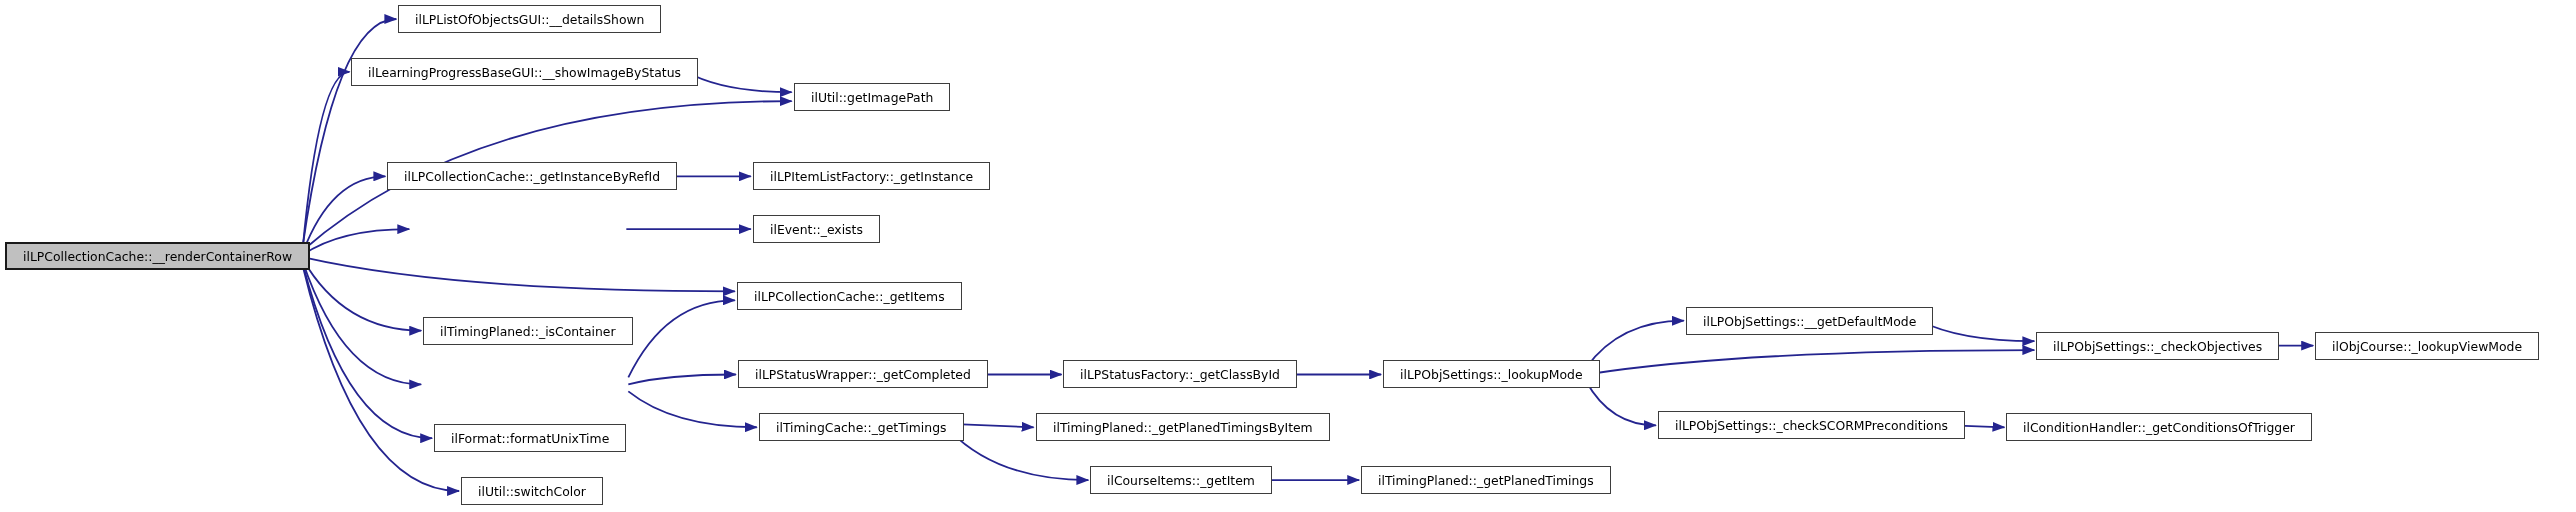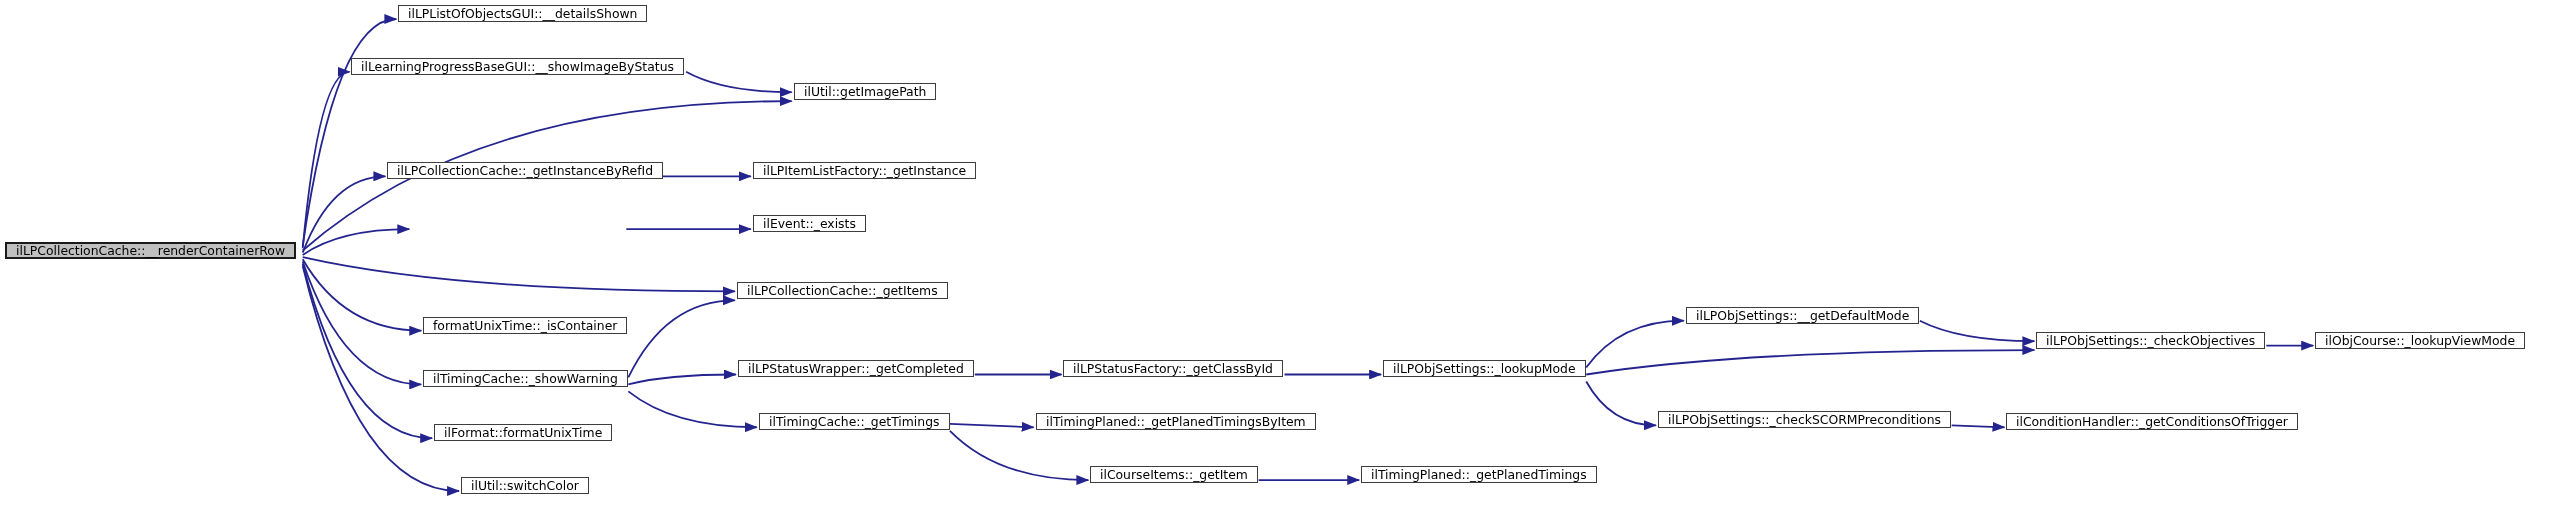--- a/index.html
+++ b/index.html
@@ -8,25 +8,25 @@
   }
   html,body{margin:0;padding:0;background:var(--canvas);}
   .graph{
     position:relative;width:2576px;height:513px;background:var(--canvas);
     font-family:"DejaVu Sans","Liberation Sans",sans-serif;overflow:hidden;
   }
   .edges{position:absolute;left:0;top:0;pointer-events:none;}
   .edge{fill:none;stroke:var(--edge);stroke-width:1.8px;}
   .arrow{fill:var(--edge);stroke:none;}
   .node{
-    position:absolute;box-sizing:border-box;height:17px;
+    position:absolute;box-sizing:border-box;height:28px;
     background:var(--node-fill);border:1.5px solid var(--node-border);
     color:var(--text);font-size:12.4px;white-space:nowrap;
     display:flex;align-items:center;justify-content:center;
-    padding:0 9px;cursor:pointer;
+    padding:0 16px;cursor:pointer;
   }
   .node.root{background:var(--root-fill);border:2px solid var(--root-border);cursor:default;}
 </style>
 </head>
 <body>
 
 <div class="graph">
   <svg id="edges" class="edges" width="2576" height="513" viewBox="0 0 2587 515">
     <defs>
       <marker id="arrowhead" markerUnits="userSpaceOnUse" markerWidth="13" markerHeight="10" refX="12" refY="5" orient="auto">
@@ -63,22 +63,21 @@
     </svg>
 
   <div class="node root" style="left:5px;top:242px">ilLPCollectionCache::__renderContainerRow</div>
   <div class="node" style="left:398px;top:5px">ilLPListOfObjectsGUI::__detailsShown</div>
   <div class="node" style="left:351px;top:58px">ilLearningProgressBaseGUI::__showImageByStatus</div>
   <div class="node" style="left:794px;top:83px">ilUtil::getImagePath</div>
   <div class="node" style="left:387px;top:162px">ilLPCollectionCache::_getInstanceByRefId</div>
   <div class="node" style="left:753px;top:162px">ilLPItemListFactory::_getInstance</div>
   <div class="node" style="left:753px;top:215px">ilEvent::_exists</div>
   <div class="node" style="left:737px;top:282px">ilLPCollectionCache::_getItems</div>
-  <div class="node" style="left:423px;top:317px">formatUnixTime::_isContainer</div>
-  <div class="node" style="left:423px;top:370px">ilTimingCache::_showWarning</div>
+  <div class="node" style="left:423px;top:317px">ilTimingPlaned::_isContainer</div>
   <div class="node" style="left:434px;top:424px">ilFormat::formatUnixTime</div>
   <div class="node" style="left:461px;top:477px">ilUtil::switchColor</div>
   <div class="node" style="left:738px;top:360px">ilLPStatusWrapper::_getCompleted</div>
   <div class="node" style="left:1063px;top:360px">ilLPStatusFactory::_getClassById</div>
   <div class="node" style="left:759px;top:413px">ilTimingCache::_getTimings</div>
   <div class="node" style="left:1383px;top:360px">ilLPObjSettings::_lookupMode</div>
   <div class="node" style="left:1036px;top:413px">ilTimingPlaned::_getPlanedTimingsByItem</div>
   <div class="node" style="left:1090px;top:466px">ilCourseItems::_getItem</div>
   <div class="node" style="left:1361px;top:466px">ilTimingPlaned::_getPlanedTimings</div>
   <div class="node" style="left:1686px;top:307px">ilLPObjSettings::__getDefaultMode</div>

